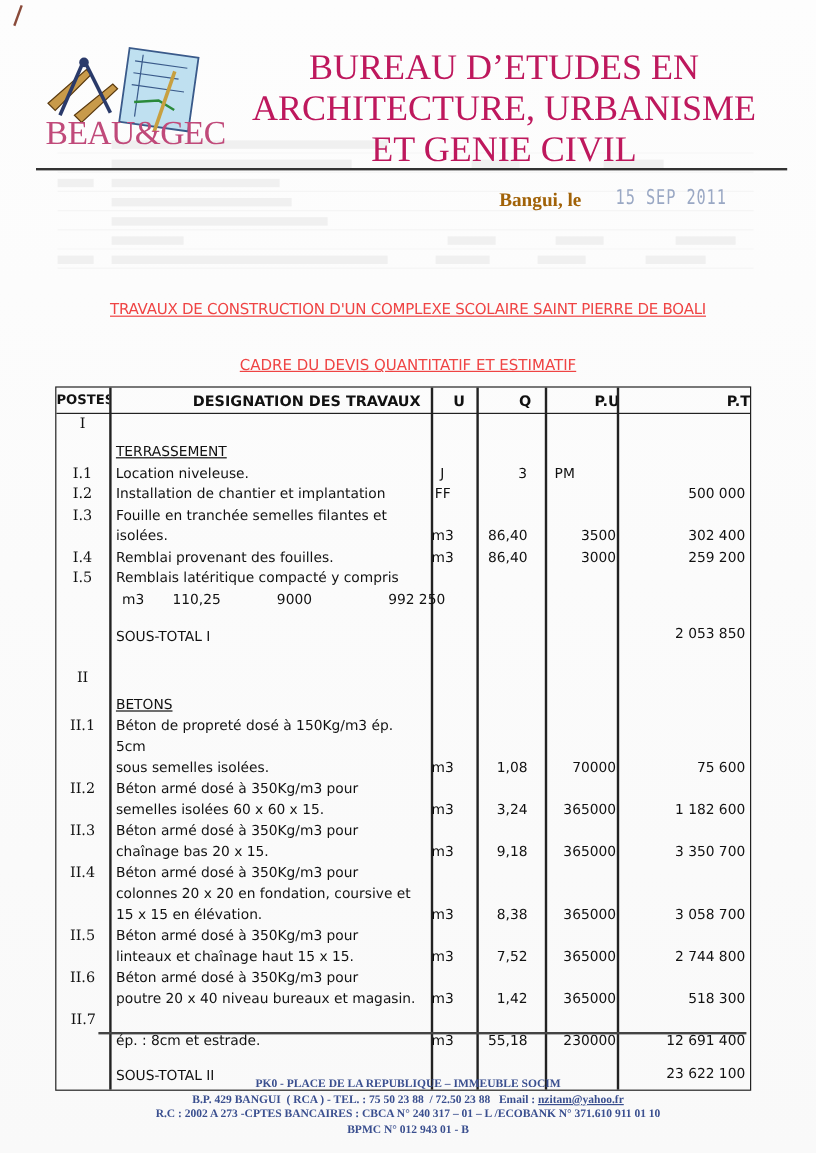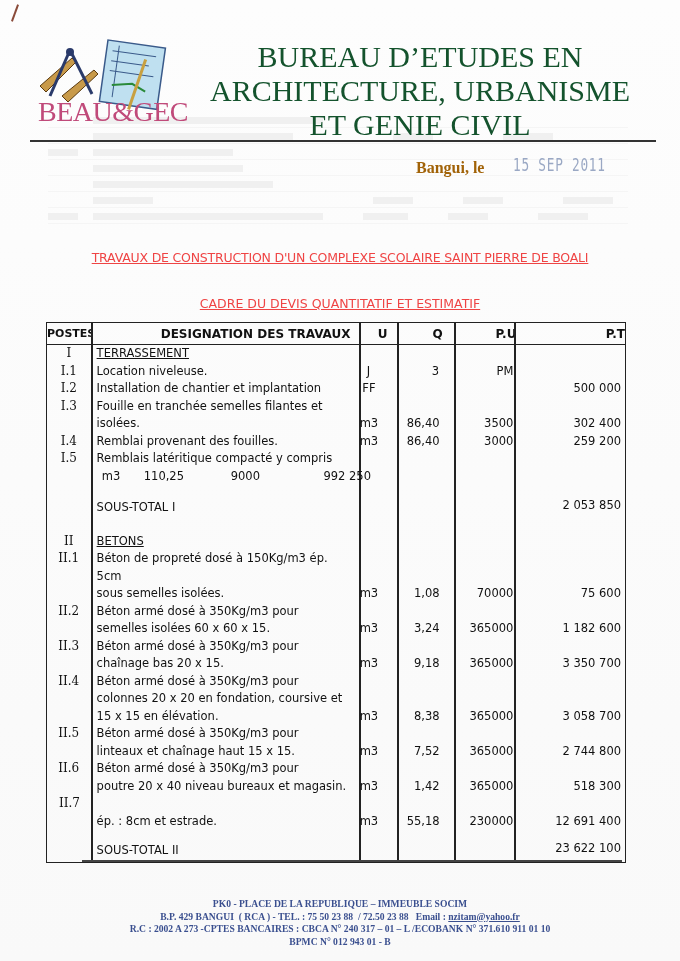--- a/index.html
+++ b/index.html
@@ -15,21 +15,21 @@
     .pen-mark { position: absolute; left: 14px; top: 4px; width: 2px; height: 18px; background: #8a4b3a; transform: rotate(20deg); }
 
     
     .ghost { position: absolute; left: 48px; width: 580px; color: #c8c8c8; font-size: 10px; opacity: .55; font-family: "DejaVu Sans", sans-serif; }
     .ghost .gl { height: 16px; border-bottom: 1px solid rgba(200,200,200,.25); display: flex; }
     .ghost .gl span { display:block; height:7px; margin-top:5px; background: rgba(190,190,190,.35); }
 
     
     .logo { position: absolute; left: 30px; top: 38px; width: 150px; height: 88px; }
     .logo-text { position: absolute; left: 38px; top: 96px; font-family: "Liberation Serif", serif; font-size: 28px; color: #c04a7a; letter-spacing: -0.5px; }
-    .firm { position: absolute; left: 180px; top: 40px; width: 480px; text-align: center; font-family: "Liberation Serif", serif; color: #14532d; font-size: 30px; line-height: 34px; }
+    .firm { position: absolute; left: 180px; top: 40px; width: 480px; text-align: center; font-family: "Liberation Serif", serif; color: #be185d; font-size: 30px; line-height: 34px; }
     .header-rule { position: absolute; left: 30px; top: 140px; width: 626px; height: 2px; background: #333; }
     .place-date { position: absolute; left: 416px; top: 159px; font-family: "Liberation Serif", serif; font-weight: bold; font-size: 16px; color: #a16207; }
     .date-stamp { position: absolute; left: 513px; top: 155px; font-family: "DejaVu Sans Mono", monospace; font-size: 17px; color: #9aa8c4; letter-spacing: 1px; transform: scaleX(.75); transform-origin: left; }
 
     
     .doc-title, .doc-sub { position: absolute; left: 0; width: 680px; text-align: center; font-family: "DejaVu Sans", sans-serif; text-decoration: underline; color: #ef4444; }
     .doc-title { top: 250px; font-size: 12.5px; letter-spacing: -0.2px; }
     .doc-sub { top: 296px; font-size: 12.5px; }
 
     
@@ -38,21 +38,21 @@
     .thead { display: flex; height: 22px; border-bottom: 1.5px solid #222; align-items: center; }
     .thead div { text-align: right; font-size: 12px; font-weight: bold; }
     .c0 { width: 45px; } .c1 { width: 268px; } .c2 { width: 38px; } .c3 { width: 57px; } .c4 { width: 76px; } .c5 { width: 112px; }
     .tbody { position: relative; }
     .row { display: flex; min-height: 17.5px; line-height: 17.5px; }
     .row .c0 { text-align: center; font-family: "DejaVu Serif", serif; font-size: 12px; }
     .row .c1 { padding-left: 6px; }
     .row .c2 { text-align: center; }
     .row .c3, .row .c4, .row .c5 { text-align: right; padding-right: 3px; }
     .row .c5 { padding-right: 4px; }
-    .sec-title { text-decoration: underline; }
+    .sec-title { text-decoration: underline; margin-top: 23px; }
     .sub-total .c1 { padding-top: 2px; }
     .spacer { height: 12px; }
     .row.lined-end { padding-bottom: 2px; }
 
     
     .footer-rule { position: absolute; left: 82px; top: 860px; width: 540px; height: 2px; background: #444; }
     .footer { position: absolute; left: 0; width: 680px; text-align: center; font-family: "Liberation Serif", serif; font-weight: bold; font-size: 9.6px; color: #3a4f8f; line-height: 12.5px; top: 866px; margin-top: 32px; }
     .footer .email { text-decoration: underline; }
   </style>
 </head>
@@ -152,21 +152,21 @@
       <div class="c2"></div>
         <div class="c3"></div>
         <div class="c4"></div>
         <div class="c5"></div>
     </div>
     <div class="row">
       <div class="c0">I.1</div>
       <div class="c1">Location niveleuse.</div>
       <div class="c2">J</div>
       <div class="c3">3</div>
-      <div class="c4" style="text-align:right;padding-left:20px;">PM</div>
+      <div class="c4" style="text-align:left;padding-left:20px;">PM</div>
       <div class="c5"></div>
     </div>
     <div class="row">
       <div class="c0">I.2</div>
       <div class="c1">Installation de chantier et implantation</div>
       <div class="c2">FF</div>
       <div class="c3"></div>
       <div class="c4"></div>
       <div class="c5">500 000</div>
     </div>

